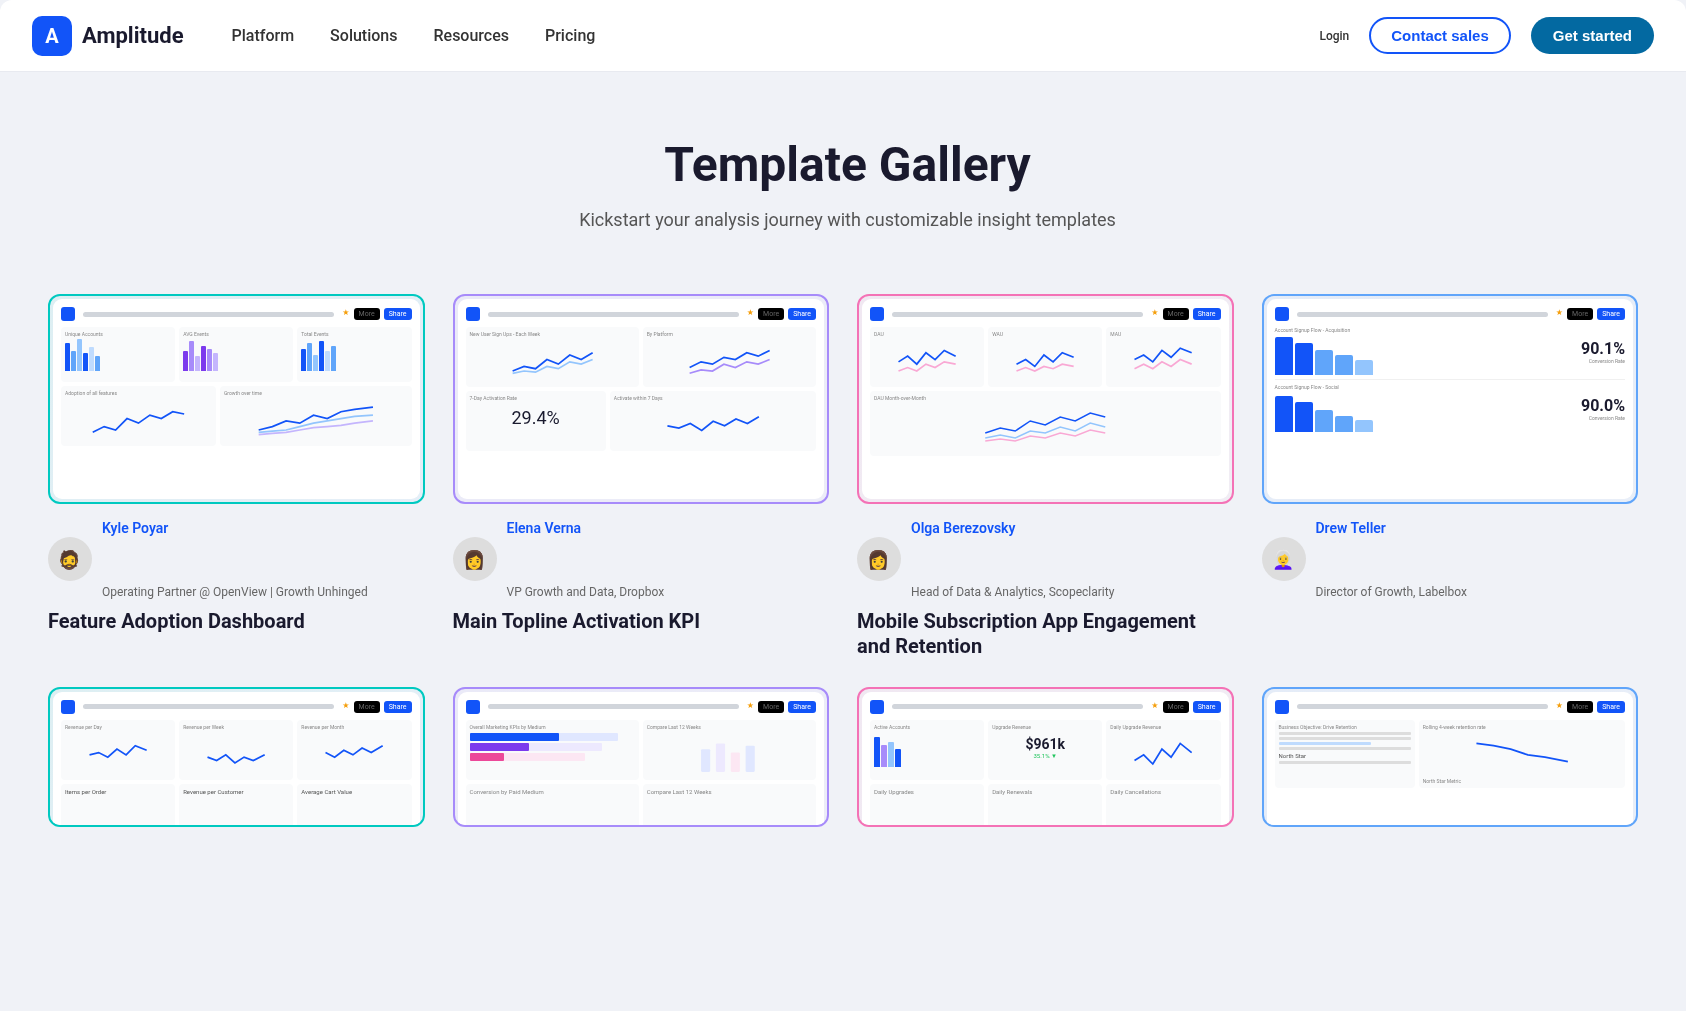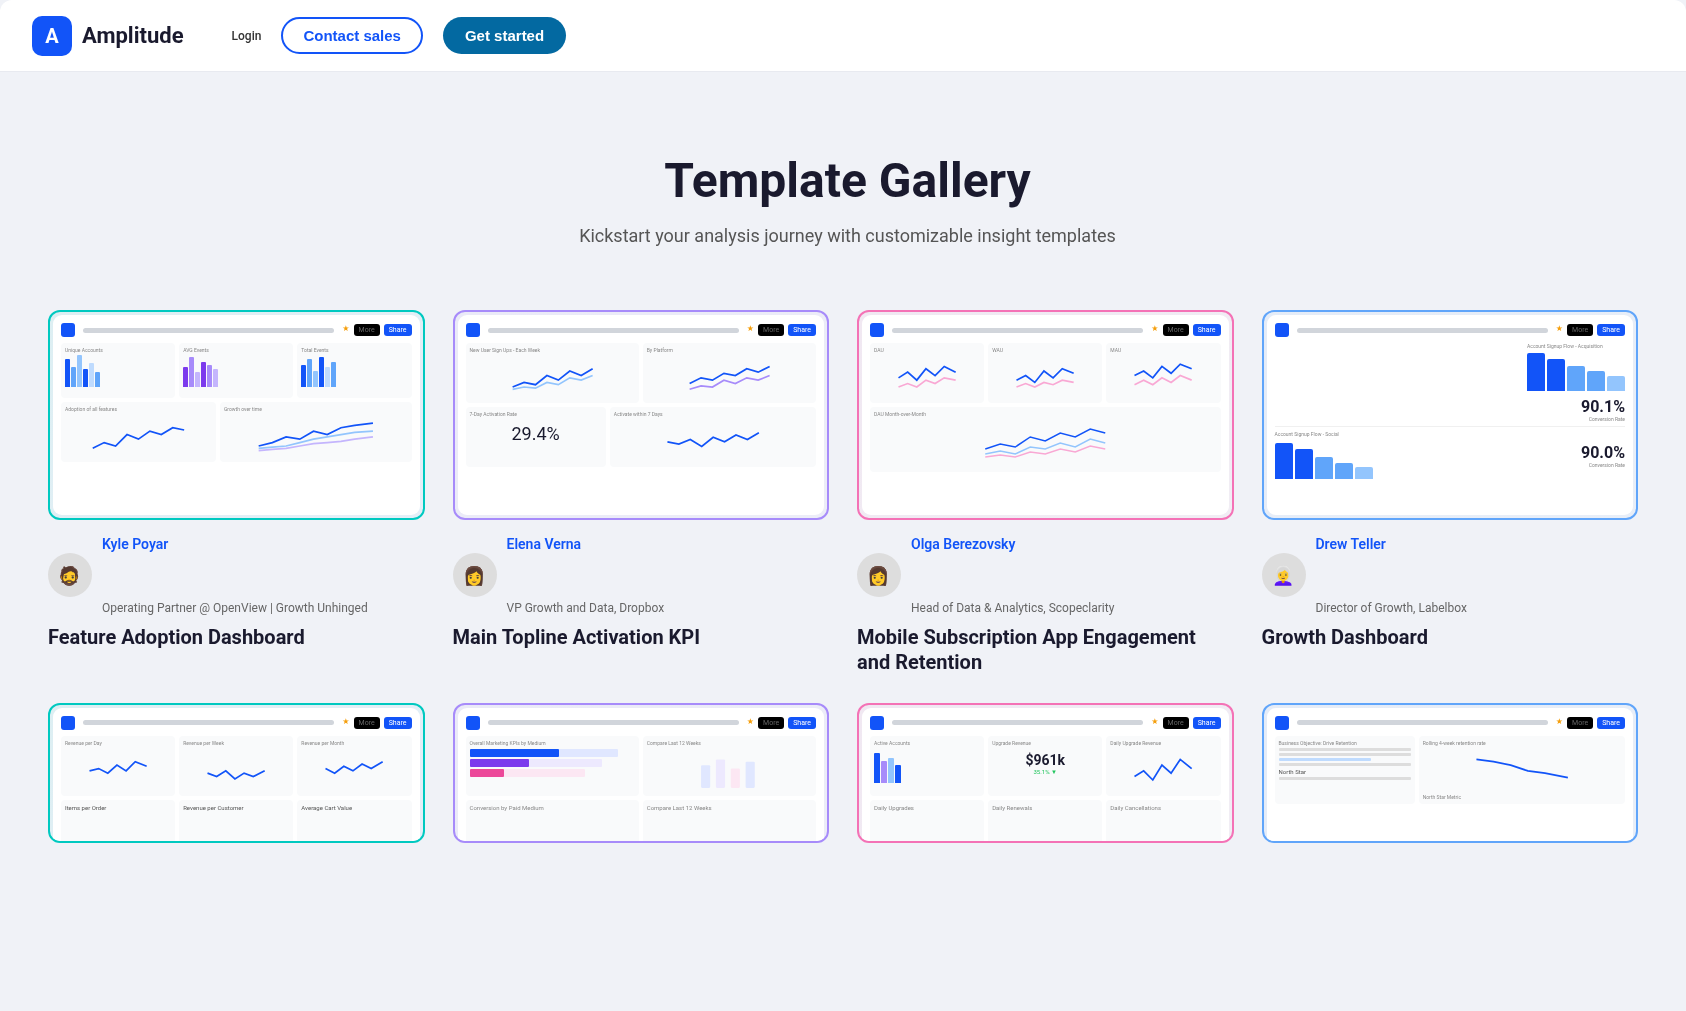--- a/index.html
+++ b/index.html
@@ -89,21 +89,21 @@
       padding: 10px 22px;
       border-radius: 24px;
       font-size: 15px;
       font-weight: 600;
       cursor: pointer;
     }
 
     
     .hero {
       text-align: center;
-      padding: 80px 32px 32px;
+      padding: 64px 32px 32px;
       margin-left: 9px;
     }
     .hero h1 {
       font-size: 48px;
       font-weight: 700;
       color: #1a1a2e;
       margin-bottom: 16px;
     }
     .hero p {
       font-size: 18px;
@@ -281,20 +281,26 @@
 </head>
 <body>
 
 <div class="page-wrapper">
 
   <nav>
     <a class="logo" href="#">
       <div class="logo-icon">A</div>
       <span class="logo-text">Amplitude</span>
     </a>
+    <ul class="nav-links">
+      <li><a href="#">Platform</a></li>
+      <li><a href="#">Solutions</a></li>
+      <li><a href="#">Resources</a></li>
+      <li><a href="#">Pricing</a></li>
+    </ul>
     <div class="nav-right">
       <span class="nav-login">Login</span>
       <button class="btn-contact">Contact sales</button>
       <button class="btn-get-started">Get started</button>
     </div>
   </nav>
 
   <div class="hero">
     <h1>Template Gallery</h1>
     <p>Kickstart your analysis journey with customizable insight templates</p>
@@ -492,21 +498,21 @@
           <div class="mini-header">
             <div class="mini-logo"></div>
             <div class="mini-bar"></div>
             <div class="mini-actions">
               <span class="mini-star">★</span>
               <span class="mini-btn">More</span>
               <span class="mini-btn share">Share</span>
             </div>
           </div>
 
-          <div style="display:flex;align-items:flex-end;gap:6px;margin-bottom:4px;flex-direction:column;">
+          <div style="display:flex;align-items:center;gap:6px;margin-bottom:4px;">
             <div style="flex:1;">
               <div class="chart-title">Account Signup Flow - Acquisition</div>
               <div style="display:flex;align-items:flex-end;gap:2px;height:40px;margin-top:2px;">
                 <div style="width:18px;height:38px;background:#1254f8;border-radius:2px 2px 0 0;"></div>
                 <div style="width:18px;height:32px;background:#1254f8;border-radius:2px 2px 0 0;"></div>
                 <div style="width:18px;height:25px;background:#60a5fa;border-radius:2px 2px 0 0;"></div>
                 <div style="width:18px;height:20px;background:#60a5fa;border-radius:2px 2px 0 0;"></div>
                 <div style="width:18px;height:15px;background:#93c5fd;border-radius:2px 2px 0 0;"></div>
               </div>
             </div>
@@ -535,21 +541,20 @@
           </div>
         </div>
       </div>
       <div class="author-row">
         <div class="avatar">👩‍🦳</div>
         <div class="author-info">
           <a href="#">Drew Teller</a>
           <p>Director of Growth, Labelbox</p>
         </div>
       </div>
-      <div class="card-title">Growth Dashboard</div>
     </div>
 
     <div class="template-card">
       <div class="card-preview teal partial-card">
         <div class="preview-inner">
           <div class="mini-header">
             <div class="mini-logo"></div>
             <div class="mini-bar"></div>
             <div class="mini-actions">
               <span class="mini-star">★</span>

